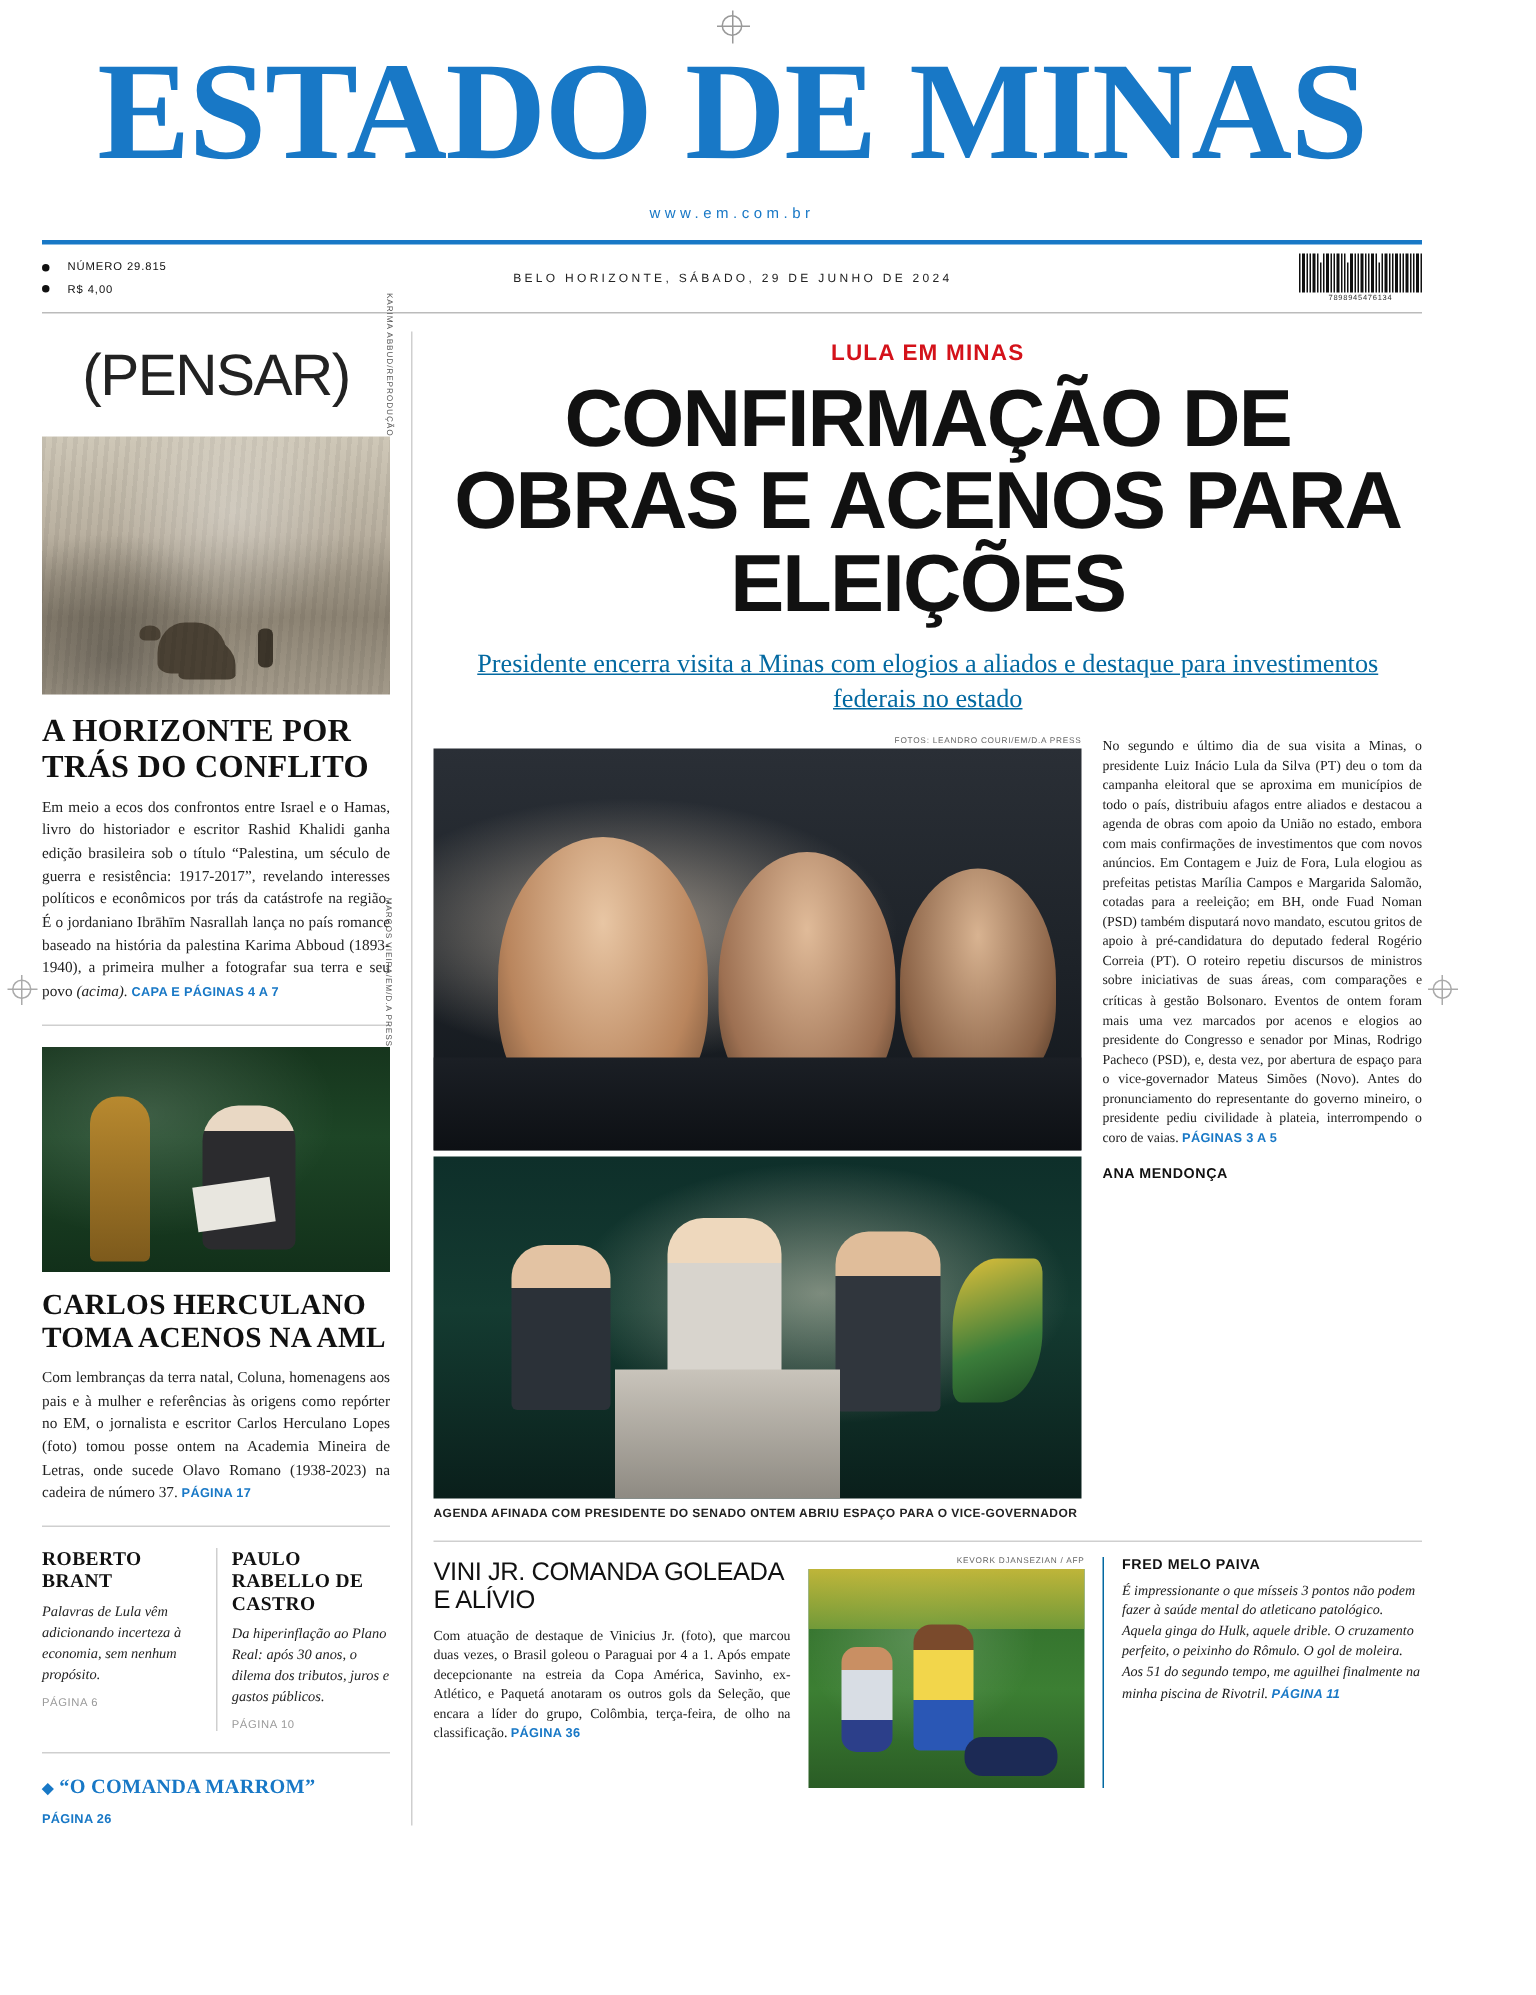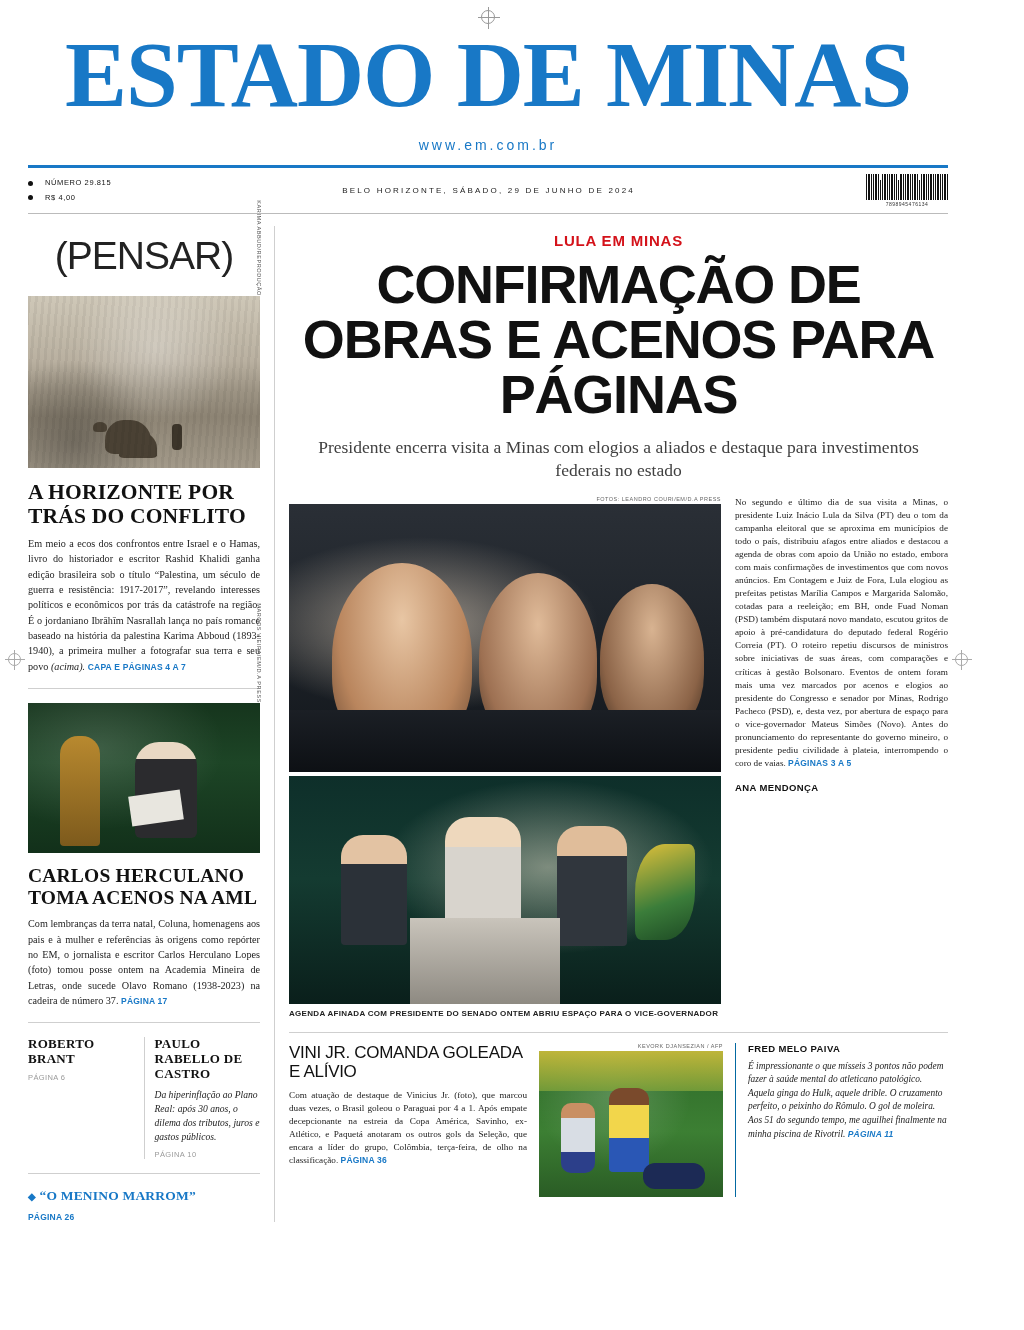--- a/index.html
+++ b/index.html
@@ -31,21 +31,21 @@
     font-weight:bold;
     font-size:93px;
     letter-spacing:-1px;
     color:#1878c6;
     line-height:1.0;
     margin:4px 0 0 0;
   }
   .site {
     margin-top:16px;
     font-family:"Liberation Sans", sans-serif;
-    font-size:14px;
+    font-size:10px;
     letter-spacing:3px;
     color:#1878c6;
   }
   .rule-thick { height:3px; background:#1878c6; margin:12px 28px 0 28px; }
 
   .infobar {
     display:flex; align-items:center; justify-content:space-between;
     margin:6px 28px 0 28px; padding-bottom:6px;
   }
   .issue { font-family:"Liberation Sans", sans-serif; font-size:7.5px; letter-spacing:.6px; color:#111; line-height:1.9; }
@@ -161,21 +161,21 @@
     font-family:"Liberation Sans", sans-serif; font-weight:bold;
     font-size:15px; letter-spacing:.8px; color:#d4121a; text-align:center; margin:6px 0 8px 0;
   }
   h1.main-head {
     font-family:"Liberation Sans", sans-serif;
     font-weight:bold; font-size:54px; line-height:1.02; letter-spacing:-1.2px;
     text-align:center; margin:0 0 14px 0; color:#111;
   }
   p.sub-deck {
     font-family:"Liberation Serif", serif; font-size:17.5px; line-height:1.3;
-    text-align:center; color:#404040; margin:0 0 14px 0;
+    text-align:center; color:#0369a1; margin:0 0 14px 0;text-decoration:underline;
   }
 
   .lead-wrap { display:flex; }
   .lead-photos { width:432px; }
   .photo-credit-top {
     font-family:"Liberation Sans", sans-serif; font-size:5.5px; letter-spacing:.5px;
     color:#666; text-align:right; margin-bottom:2px;
   }
   .ph-lula1 {
     height:268px;
@@ -361,43 +361,44 @@
       <p class="deck">
         <span>Com lembranças da terra natal, Coluna, homenagens aos pais e à mulher e referências às origens como repórter no EM, o jornalista e escritor Carlos Herculano Lopes (foto) tomou posse ontem na Academia Mineira de Letras, onde sucede Olavo Romano (1938-2023) na cadeira de número 37.</span>
         <span class="pg">PÁGINA 17</span>
       </p>
 
       <div class="hr-light"></div>
 
       <div class="two-col">
         <div class="c">
           <div class="op-name">ROBERTO BRANT</div>
+          <p class="op-text">Palavras de Lula vêm adicionando incerteza à economia, sem nenhum propósito.</p>
           <div class="op-pg">PÁGINA 6</div>
         </div>
         <div class="c">
           <div class="op-name">PAULO RABELLO DE CASTRO</div>
           <p class="op-text">Da hiperinflação ao Plano Real: após 30 anos, o dilema dos tributos, juros e gastos públicos.</p>
           <div class="op-pg">PÁGINA 10</div>
         </div>
       </div>
 
       <div class="hr-light"></div>
 
       <div class="kicker-blue">
         <span class="diamond">◆</span>
-        <span>“O MENINO MARROM”</span>
+        <span>“O COMANDA MARROM”</span>
       </div>
       <div class="pg">PÁGINA 26</div>
     </div>
 
     <div class="v-sep"></div>
 
     <div class="col-right">
       <div class="kicker-red">LULA EM MINAS</div>
-      <h1 class="main-head">CONFIRMAÇÃO DE OBRAS E ACENOS PARA PÁGINAS</h1>
+      <h1 class="main-head">CONFIRMAÇÃO DE OBRAS E ACENOS PARA ELEIÇÕES</h1>
       <p class="sub-deck">Presidente encerra visita a Minas com elogios a aliados e destaque para investimentos federais no estado</p>
 
       <div class="lead-wrap">
         <div class="lead-photos">
           <div class="photo-credit-top">FOTOS: LEANDRO COURI/EM/D.A PRESS</div>
           <div class="photo ph-lula1">
             <div class="f1"></div>
             <div class="f2"></div>
             <div class="f3"></div>
             <div class="suit"></div>

